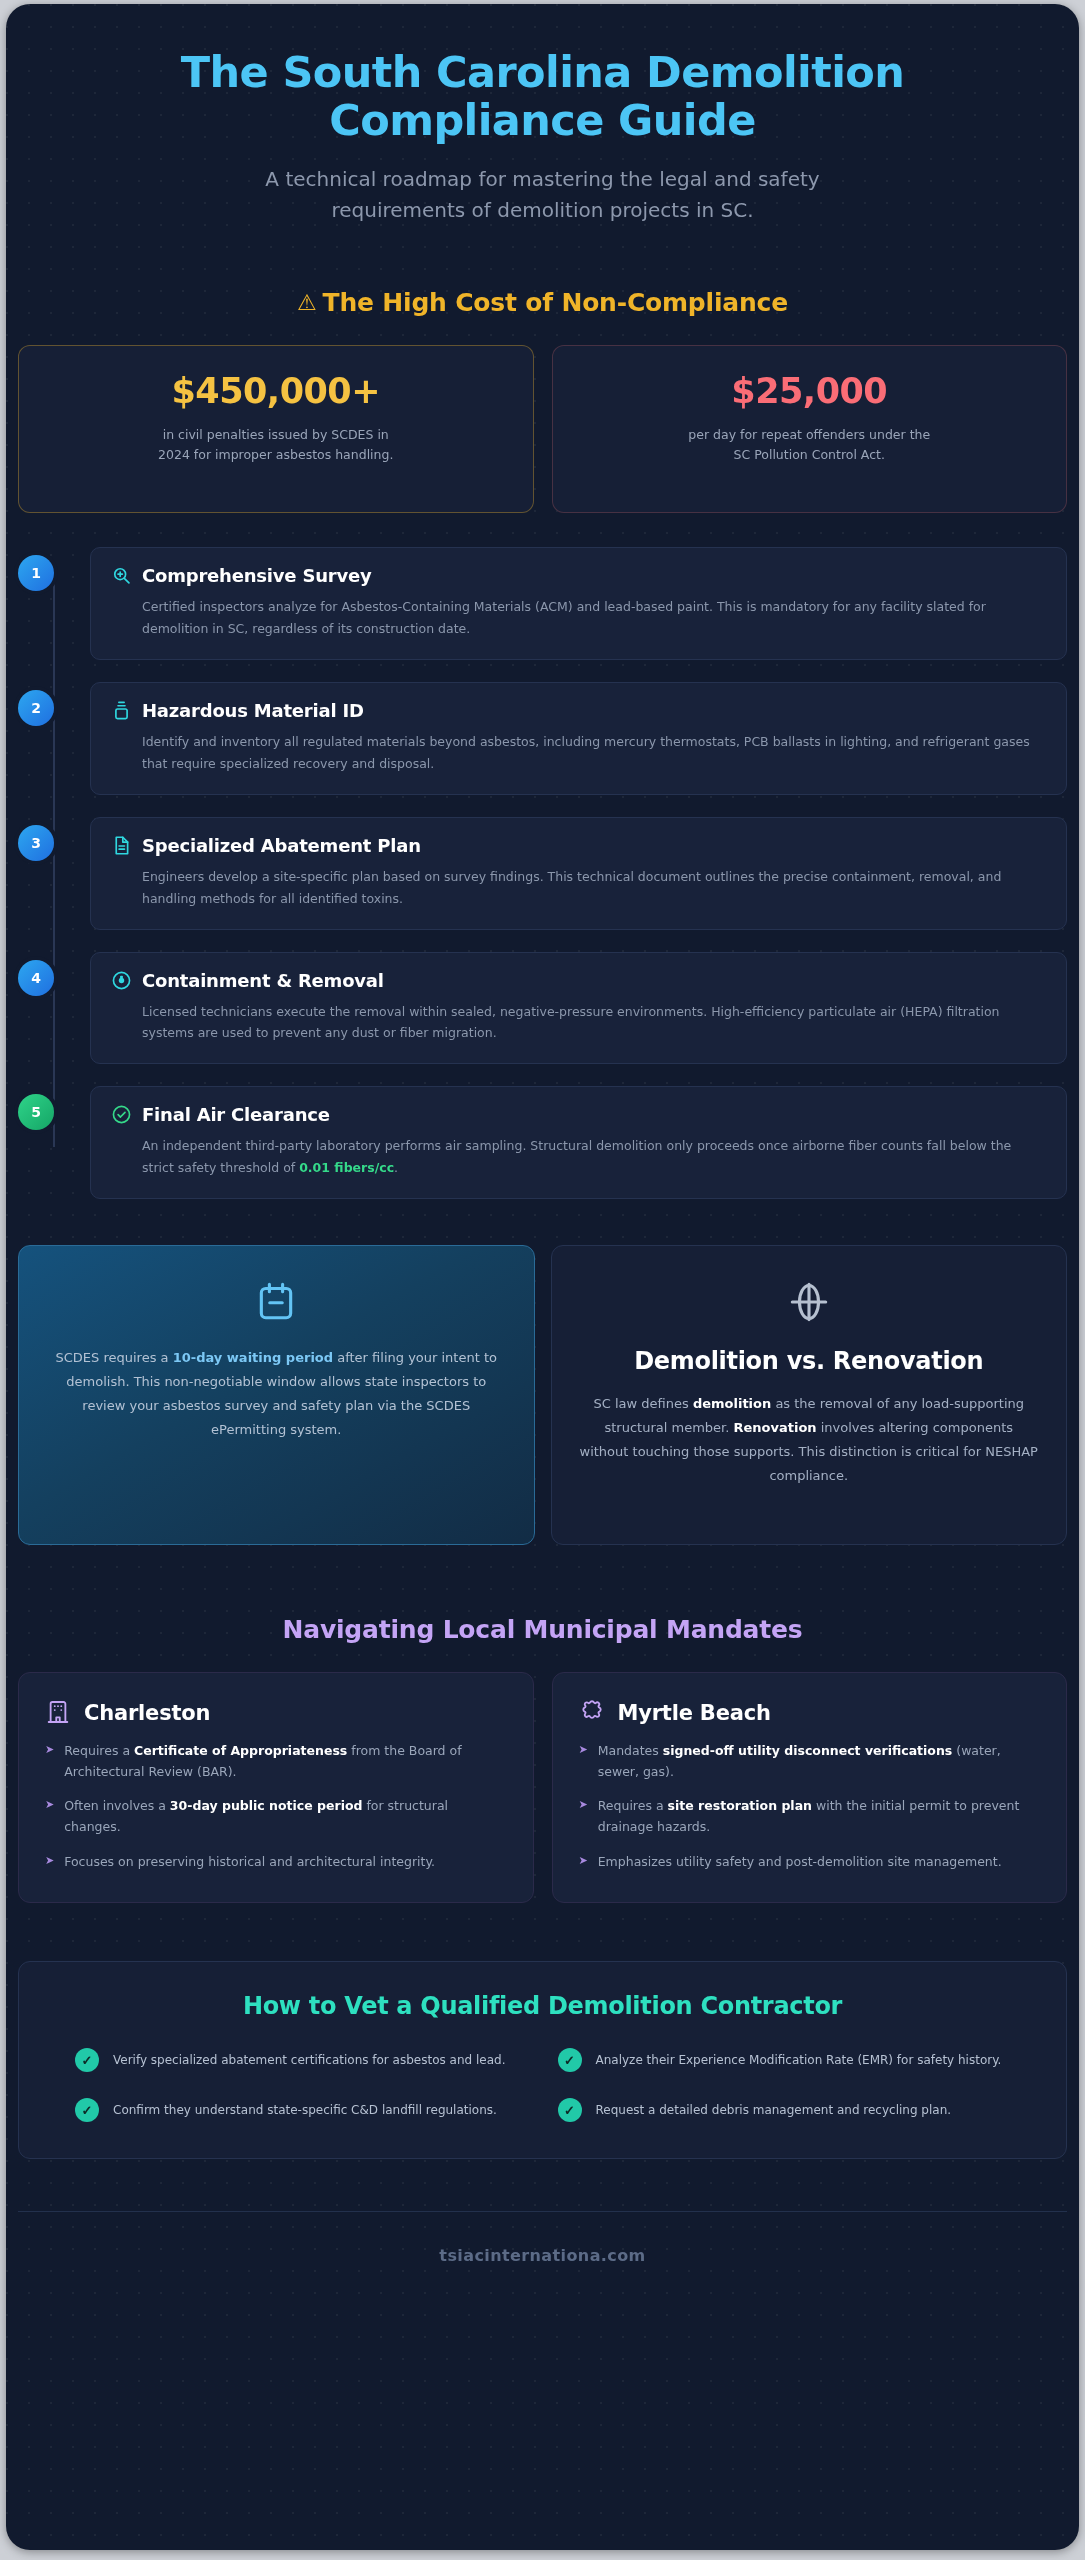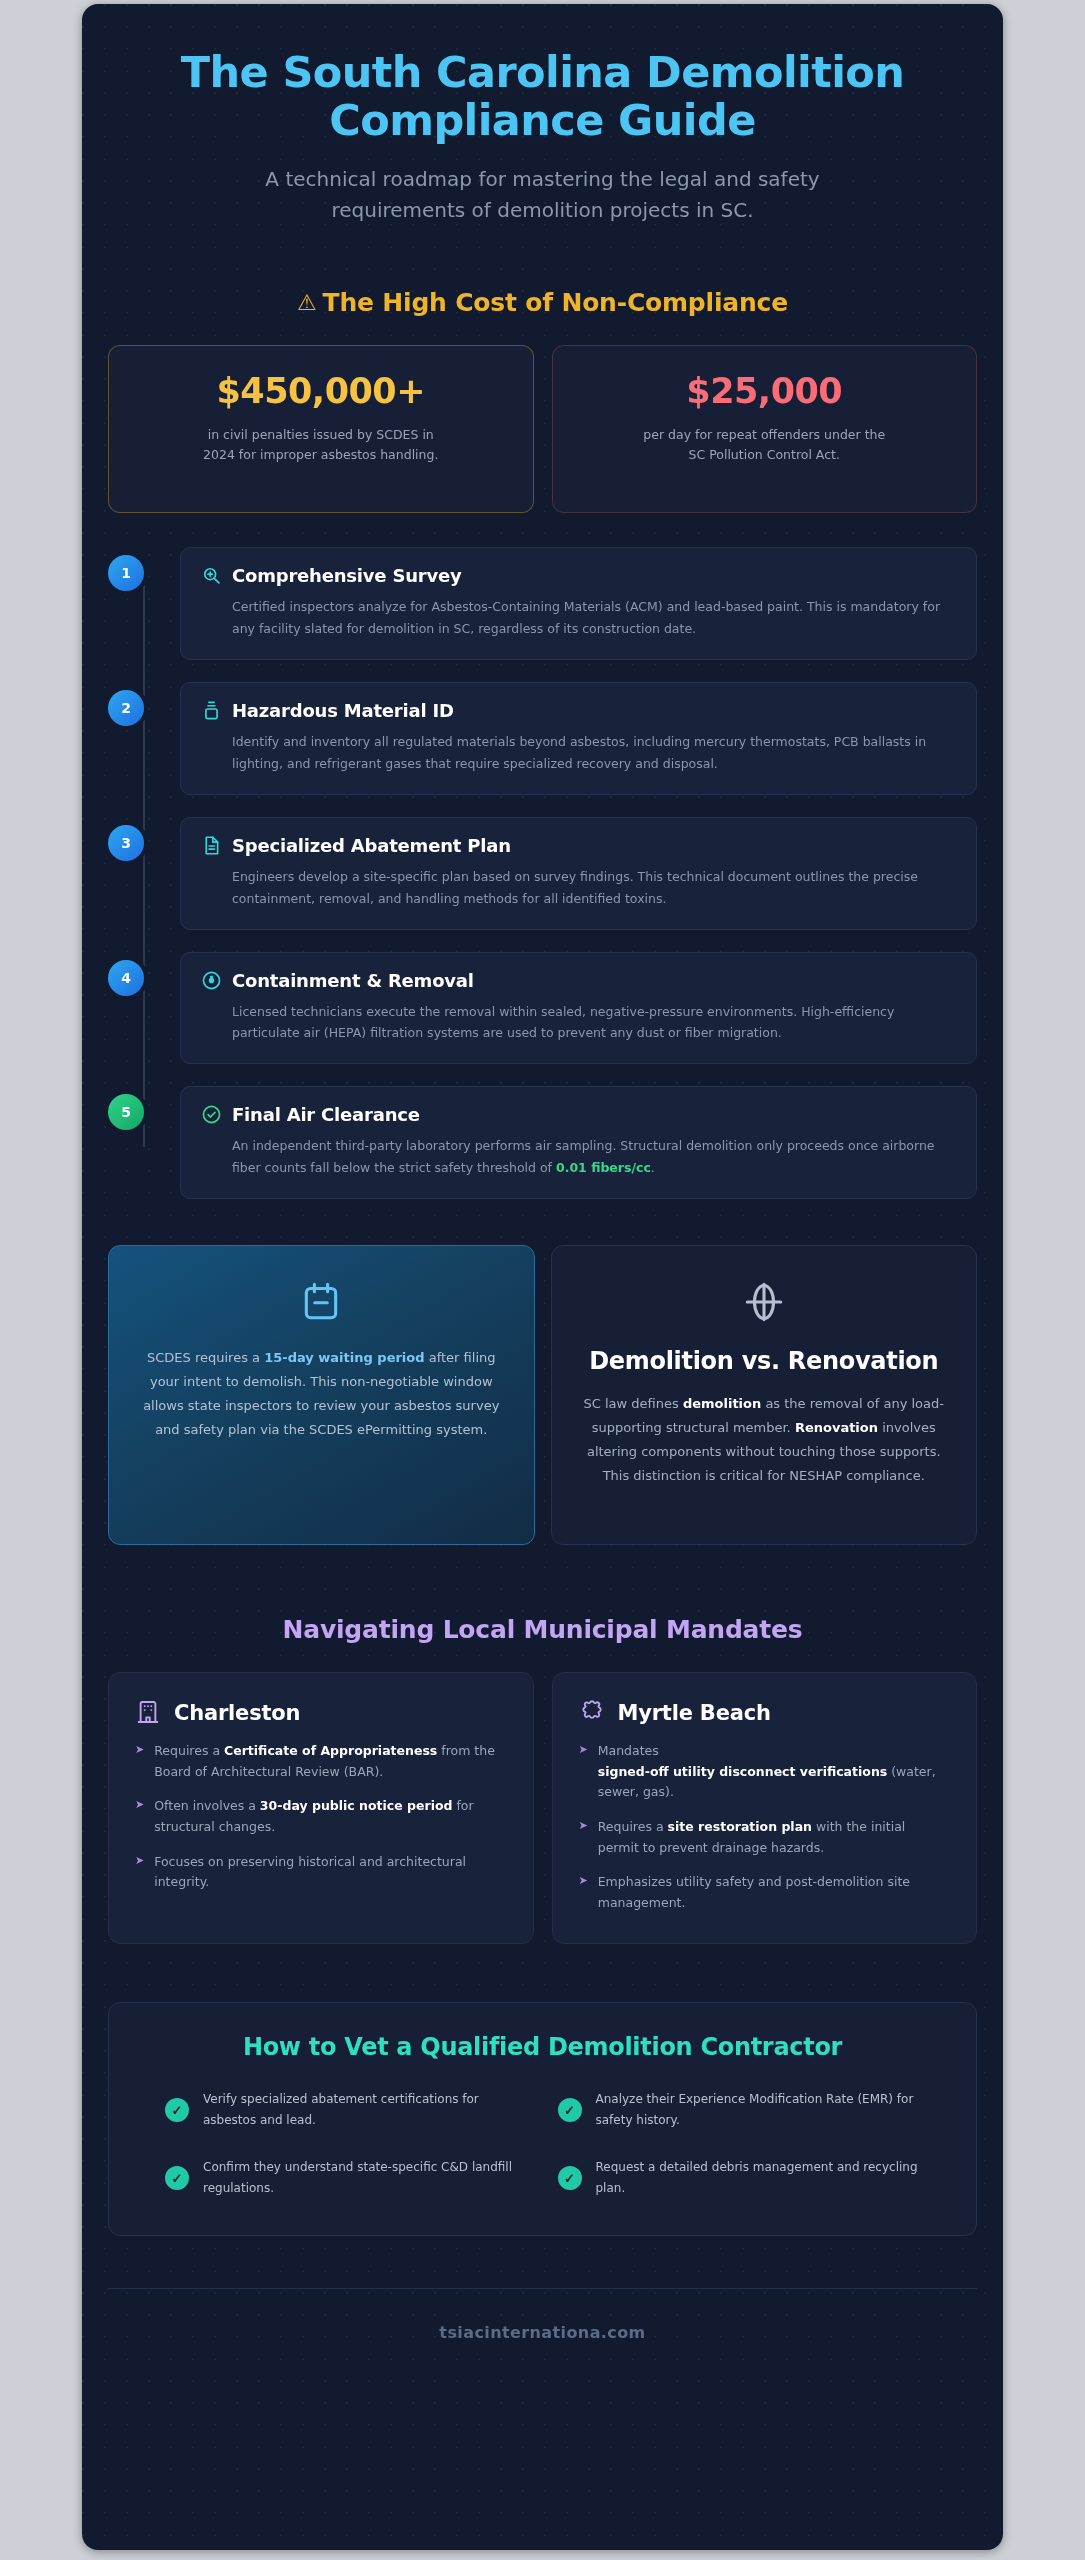--- a/index.html
+++ b/index.html
@@ -13,30 +13,30 @@
   body {
     width: 1085px;
     min-height: 2560px;
     display: flex;
     justify-content: center;
     align-items: flex-start;
     padding: 4px 6px 10px 6px;
   }
 
   .page {
-    width: 921px;
+    width: 1073px;
     min-height: 2546px;
     background:
       radial-gradient(circle at 1px 1px, rgba(255,255,255,0.055) 1px, transparent 0) 0 0/22px 22px,
       #111a2e;
-    border-radius: 16px;
+    border-radius: 24px;
     position: relative;
     overflow: hidden;
     box-shadow: 0 2px 10px rgba(0,0,0,0.35);
-    padding: 0 26px;
+    padding: 0 12px;
   }
 
   
   .hero { padding-top: 44px; text-align: center; }
 
   .hero-title {
     font-family: "DejaVu Sans", sans-serif;
     font-size: 43px;
     line-height: 1.12;
     font-weight: 700;
@@ -387,21 +387,21 @@
   </div>
 
   <div class="features">
     <div class="feat hl">
       <svg class="feat-ico" width="44" height="44" viewBox="0 0 24 24" fill="none" stroke="#63c4f5" stroke-width="1.7" stroke-linecap="round" stroke-linejoin="round">
           <rect x="4" y="4.6" width="16" height="16" rx="2.4"></rect>
           <line x1="8.4" y1="2.4" x2="8.4" y2="6.4"></line>
           <line x1="15.6" y1="2.4" x2="15.6" y2="6.4"></line>
           <line x1="8.6" y1="12.4" x2="15.4" y2="12.4"></line>
         </svg>
-      <div class="feat-body"><span>SCDES requires a </span><b class="blue">15-day waiting period</b><span> after filing your intent to demolish. This non-negotiable window allows state inspectors to review your asbestos survey and safety plan via the SCDES ePermitting system.</span></div>
+      <div class="feat-body"><span>SCDES requires a </span><b class="blue">10-day waiting period</b><span> after filing your intent to demolish. This non-negotiable window allows state inspectors to review your asbestos survey and safety plan via the SCDES ePermitting system.</span></div>
     </div>
 
     <div class="feat plain">
       <svg class="feat-ico" width="44" height="44" viewBox="0 0 24 24" fill="none" stroke="#b6c0d0" stroke-width="1.7" stroke-linecap="round">
           <ellipse cx="12" cy="12" rx="5.2" ry="9"></ellipse>
           <line x1="12" y1="2.4" x2="12" y2="21.6"></line>
           <line x1="2.9" y1="12" x2="21.1" y2="12"></line>
         </svg>
       <div class="feat-title">Demolition vs. Renovation</div>
       <div class="feat-body"><span>SC law defines </span><b class="wh">demolition</b><span> as the removal of any load-supporting structural member. </span><b class="wh">Renovation</b><span> involves altering components without touching those supports. This distinction is critical for NESHAP compliance.</span></div>

